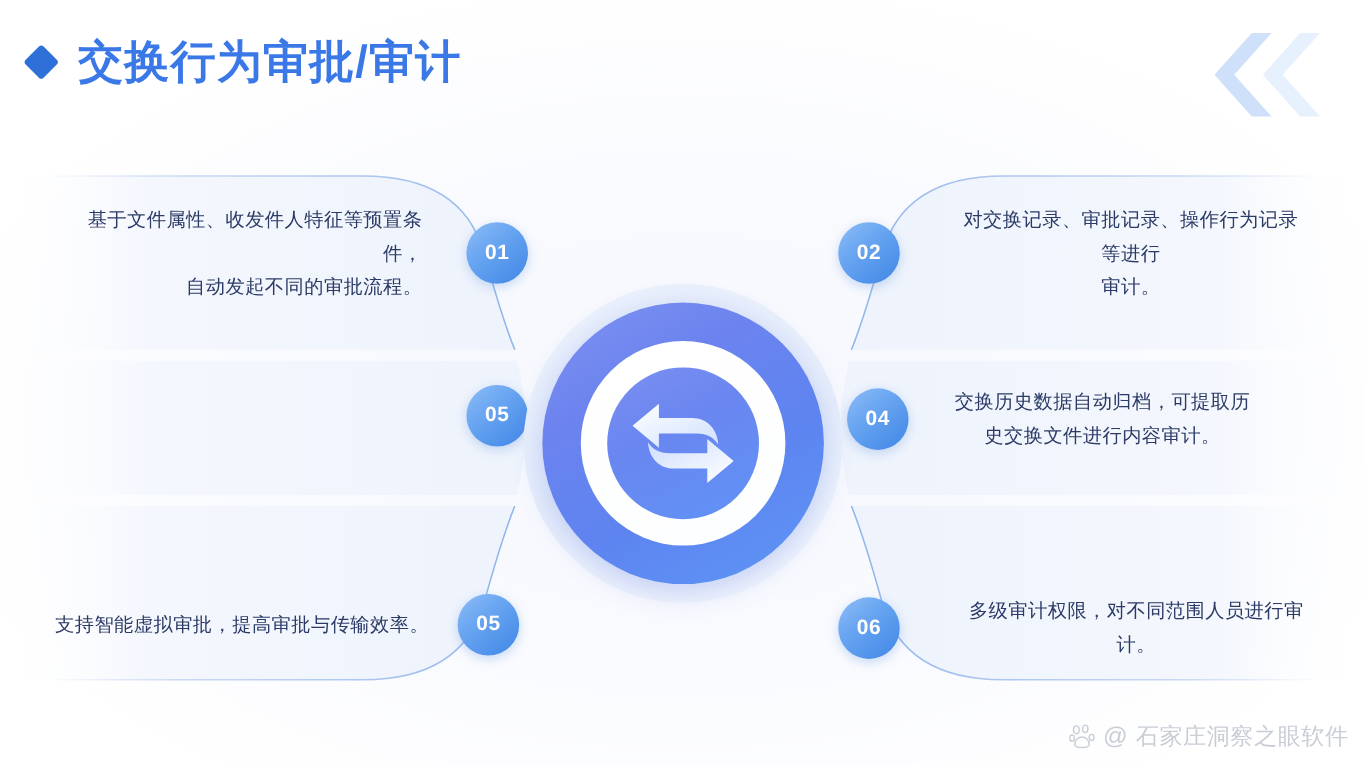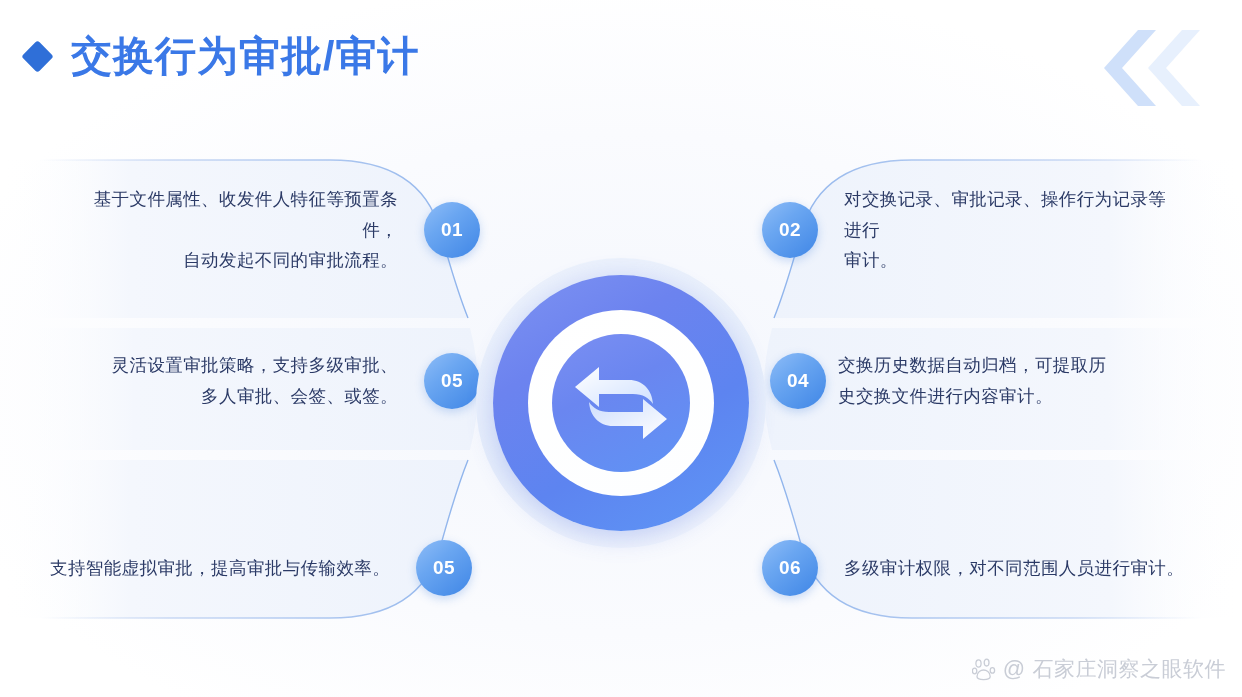--- a/index.html
+++ b/index.html
@@ -62,21 +62,21 @@
     align-items:center;
   }
   .panel .txt{
     font-size:17.5px;
     line-height:1.75;
     color:#2b3a66;
     letter-spacing:0.4px;
     white-space:pre-line;
   }
   .panel.left .txt{ text-align:right; }
-  .panel.right .txt{ text-align:left; }
+  .panel.right .txt{ text-align:center;margin-left:30px; }
 
   
   .badge{
     width:56px; height:56px;
     border-radius:50%;
     background:linear-gradient(140deg,#8fbdf7 0%,#6aa6f1 38%,#3f86e6 100%);
     color:#ffffff;
     font-size:19px;
     font-weight:700;
     display:flex;
@@ -231,35 +231,33 @@
                  C 74,37 80,41 84,47 C 83,33 74,23 60,23 Z" fill="url(#arrA)"></path>
 
         <path d="M 74,69 L 74,82 L 98,62 L 74,42 L 74,55 L 40,55
                  C 30,55 24,51 20,45 C 21,59 30,69 44,69 Z" fill="url(#arrB)"></path>
       </svg>
     </div>
   </div>
 
   <div class="panels" style="z-index:4;">
 
-    <div class="panel left" style="left:60px; top:34px; width:420px; justify-content:center; gap:26px;">
+    <div class="panel left" style="left:60px; top:34px; width:420px; justify-content:center; gap:40px;">
       <div class="txt">基于文件属性、收发件人特征等预置条件，
 自动发起不同的审批流程。</div>
       <div class="badge">01</div>
     </div>
 
     <div class="panel right" style="left:762px; top:34px; width:420px; justify-content:flex-start; gap:26px;">
       <div class="badge">02</div>
       <div class="txt">对交换记录、审批记录、操作行为记录等进行
 审计。</div>
     </div>
 
     <div class="panel left" style="left:40px; top:200px; width:440px; justify-content:flex-end; gap:26px;">
-      <div class="txt">灵活设置审批策略，支持多级审批、
-多人审批、会签、或签。</div>
       <div class="badge">05</div>
     </div>
 
     <div class="panel right" style="left:770px; top:200px; width:440px; justify-content:flex-start; gap:12px;">
       <div class="badge">04</div>
       <div class="txt">交换历史数据自动归档，可提取历
 史交换文件进行内容审计。</div>
     </div>
 
     <div class="panel left" style="left:50px; top:390px; width:430px; gap:26px;">

